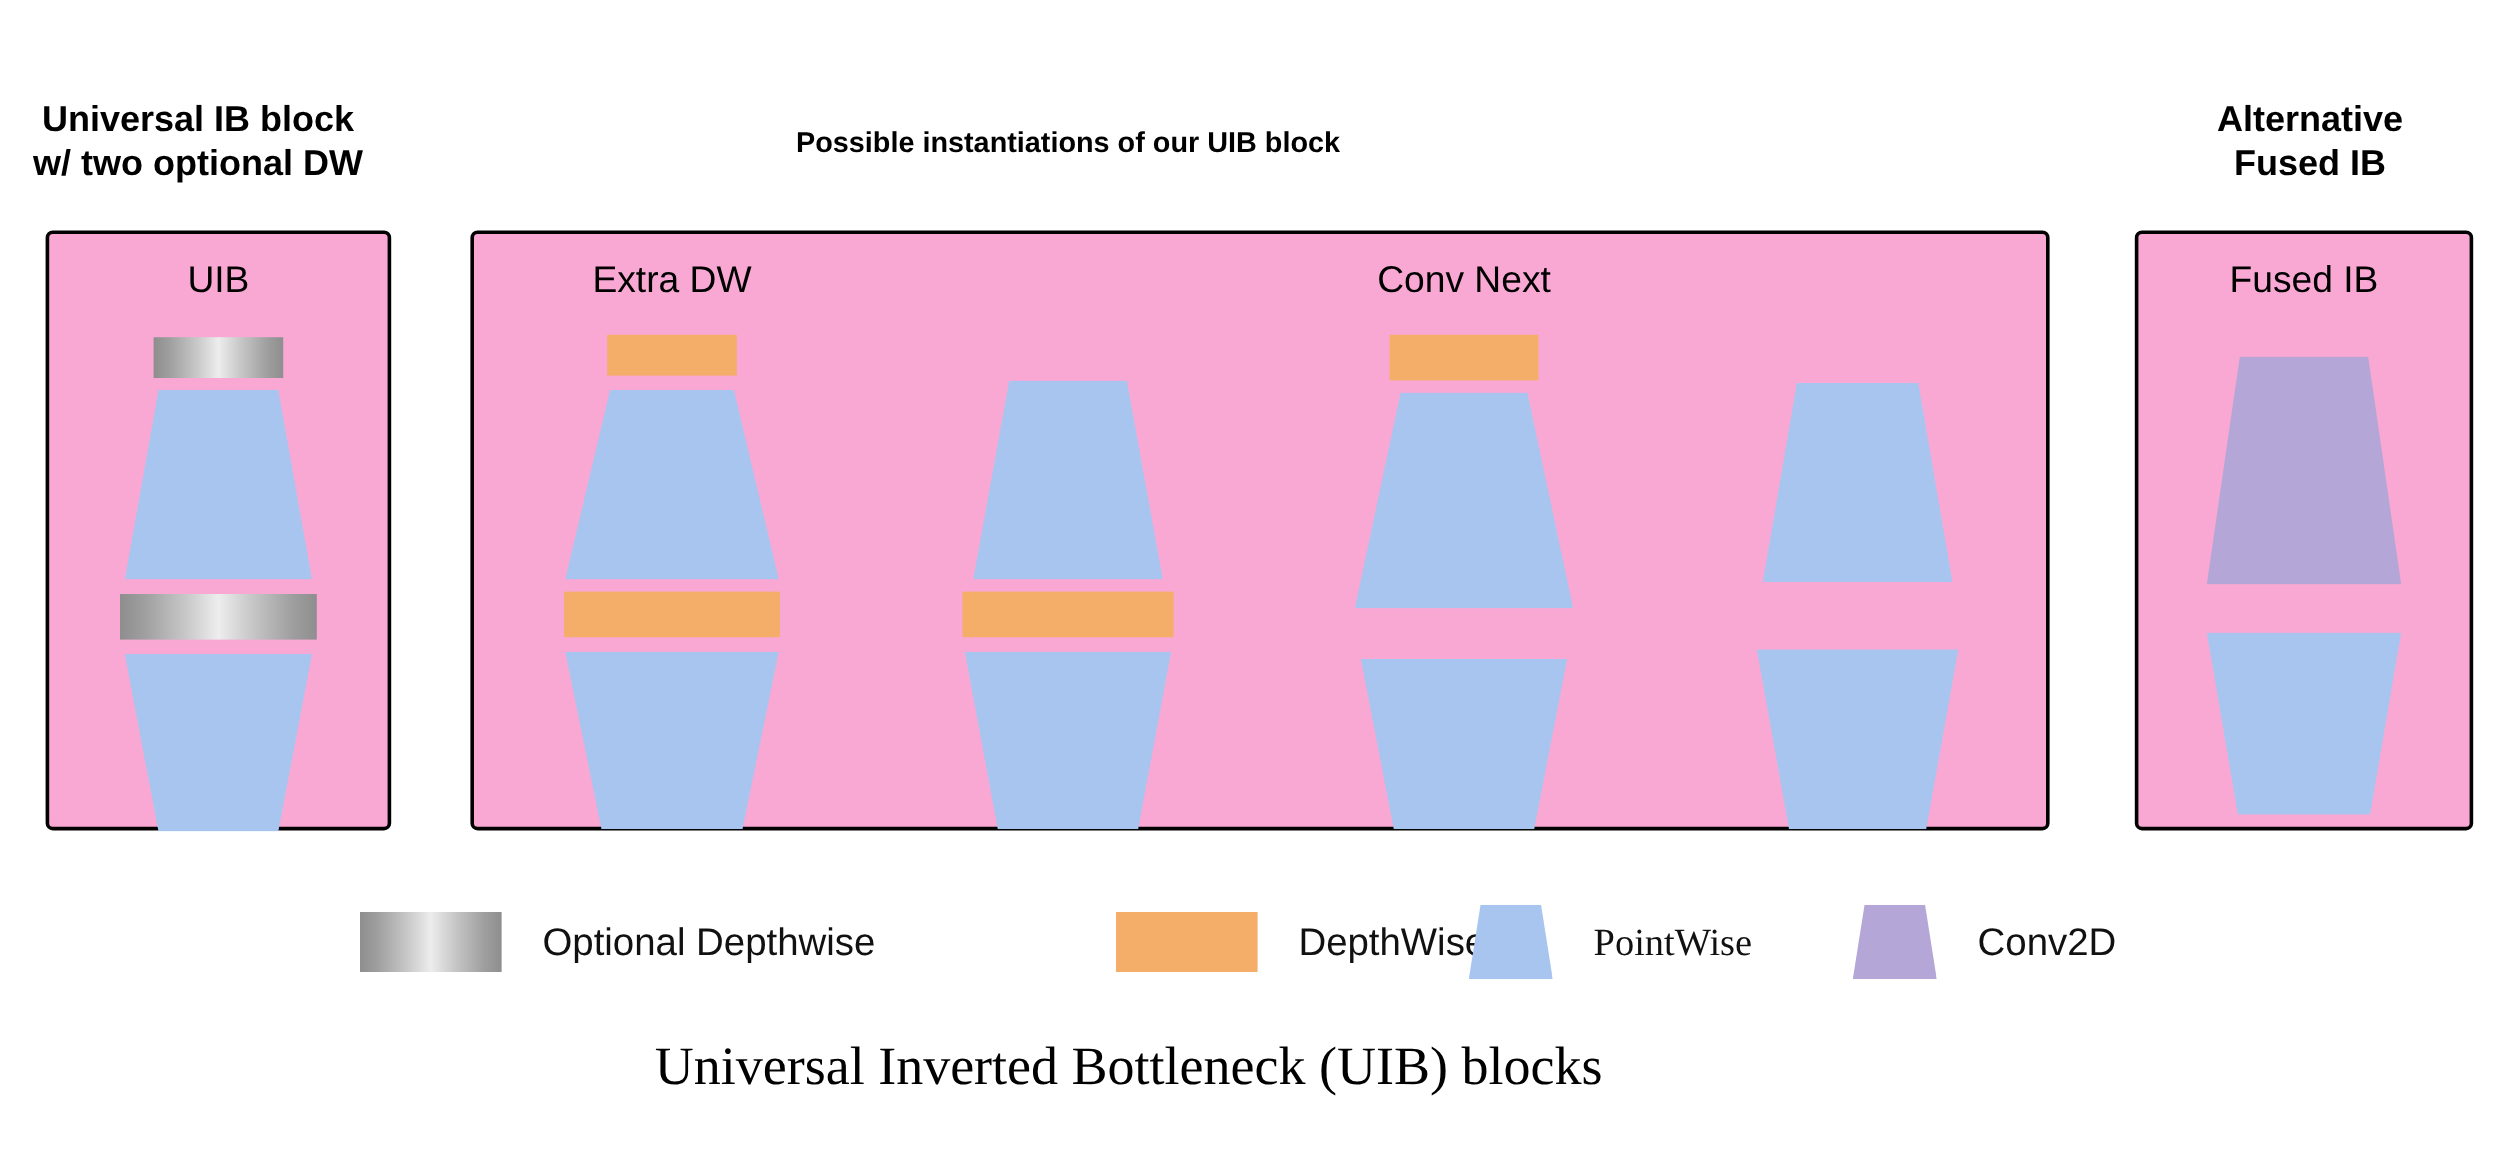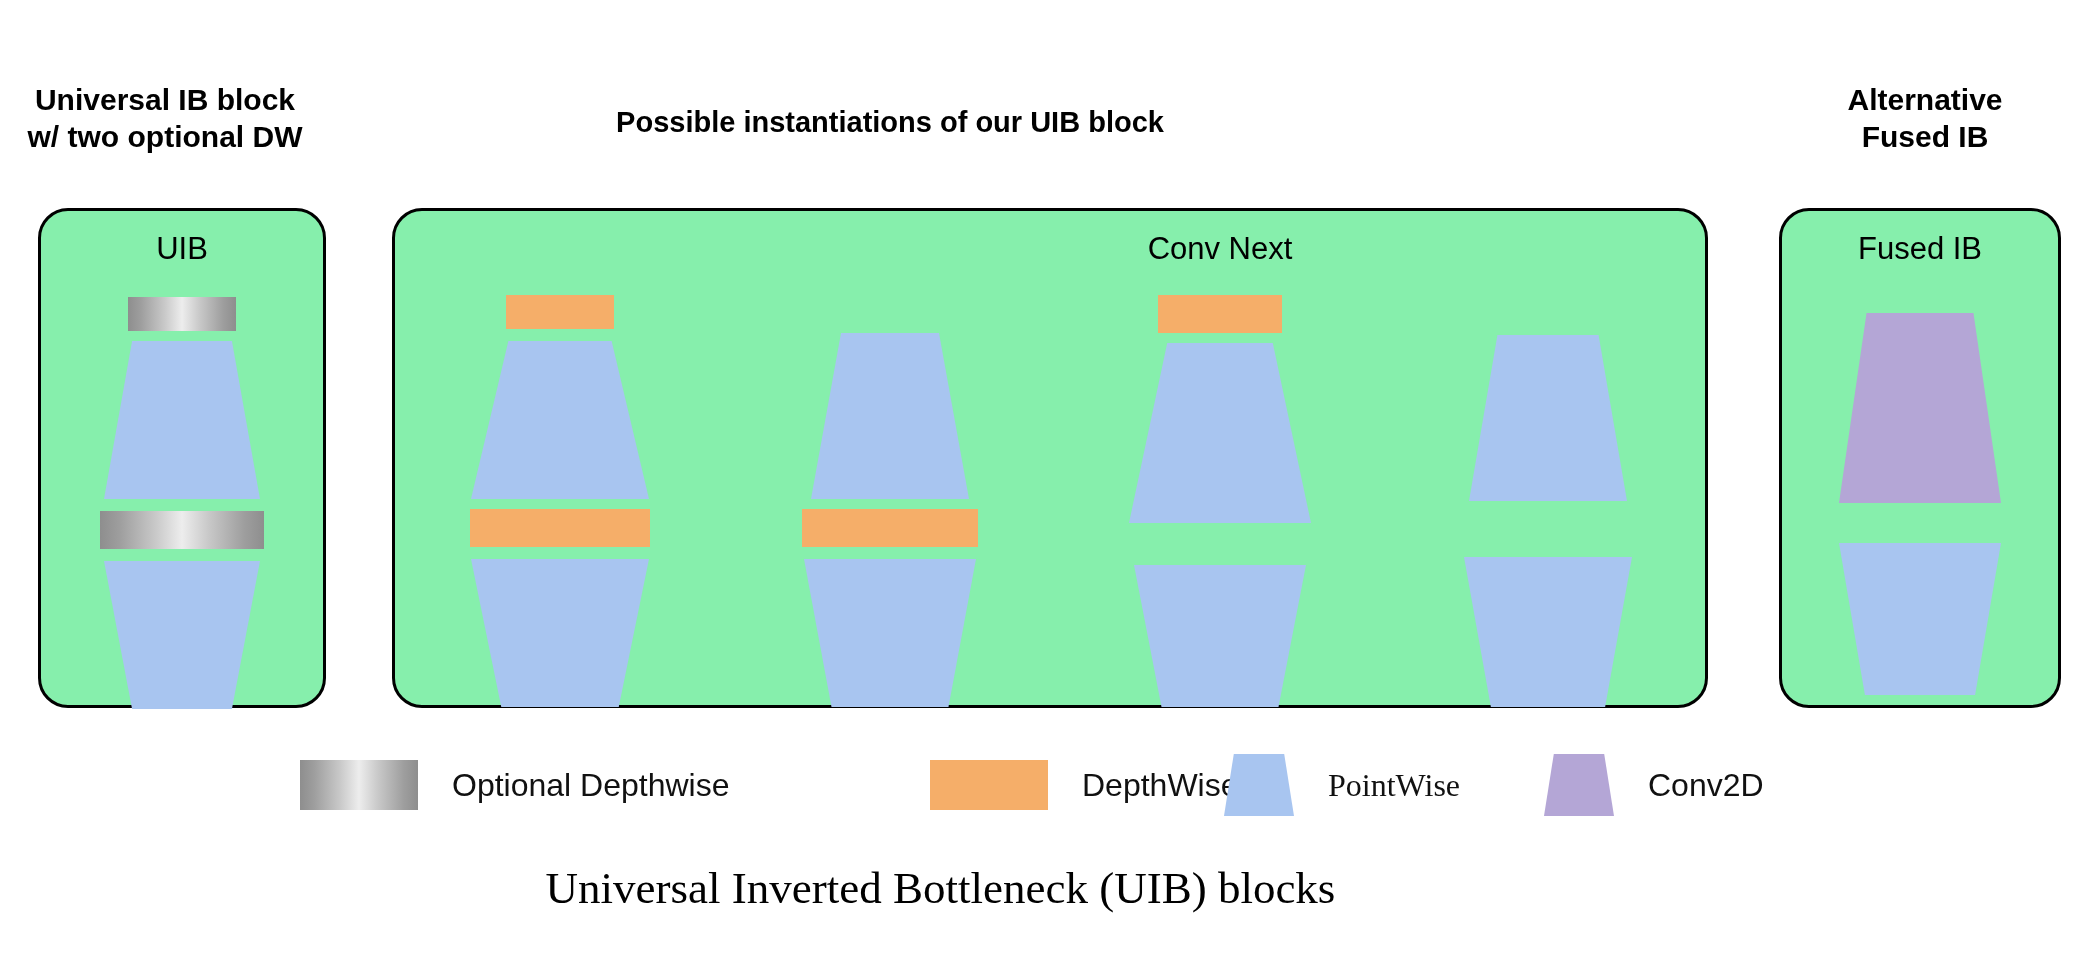--- a/index.html
+++ b/index.html
@@ -18,31 +18,30 @@
   
   .section-title {
     position: absolute;
     font-weight: bold;
     color: #000000;
     text-align: center;
     line-height: 1.22;
     white-space: pre-line;
   }
   #title-left  { left: 0px;    top: 82px;  width: 330px;  font-size: 30px; }
-  #title-mid   { left: 390px;  top: 105px; width: 1000px; font-size: 29px; }
+  #title-mid   { left: 390px;  top: 105px; width: 1000px; font-size: 24px; }
   #title-right { left: 1780px; top: 82px;  width: 290px;  font-size: 30px; }
 
   
   .panel {
     position: absolute;
     border: 3px solid #000000;
-    border-radius: 30px;
-    background: #86efac;
+    border-radius: 6px;
+    background: #f9a8d4;
     box-sizing: border-box;
-    margin-top: 16px;
   }
   #panel-left  { left: 38px;   top: 192px; width: 288px;  height: 500px; }
   #panel-mid   { left: 392px;  top: 192px; width: 1316px; height: 500px; }
   #panel-right { left: 1779px; top: 192px; width: 282px;  height: 500px; }
 
   
   .col {
     position: absolute;
     top: 0;
     height: 100%;
@@ -166,20 +165,21 @@
       <div class="shape bar-gray" style="top:232px; width:164px; height:38px;"></div>
 
       <div class="shape trap trap-up" style="--inset:18%; top:282px; width:156px; height:148px;"></div>
     </div>
   </div>
 </div>
 
 <div class="panel" id="panel-mid">
 
   <div class="col" style="left:0px; width:330px;">
+    <div class="col-label">Extra DW</div>
     <div class="stack">
       <div class="shape bar-orange" style="top:16px; width:108px; height:34px;"></div>
       <div class="shape trap trap-down" style="--inset:21%; top:62px; width:178px; height:158px;"></div>
       <div class="shape bar-orange" style="top:230px; width:180px; height:38px;"></div>
       <div class="shape trap trap-up" style="--inset:17%; top:280px; width:178px; height:148px;"></div>
     </div>
   </div>
 
   <div class="col" style="left:330px; width:330px;">
     <div class="stack">

